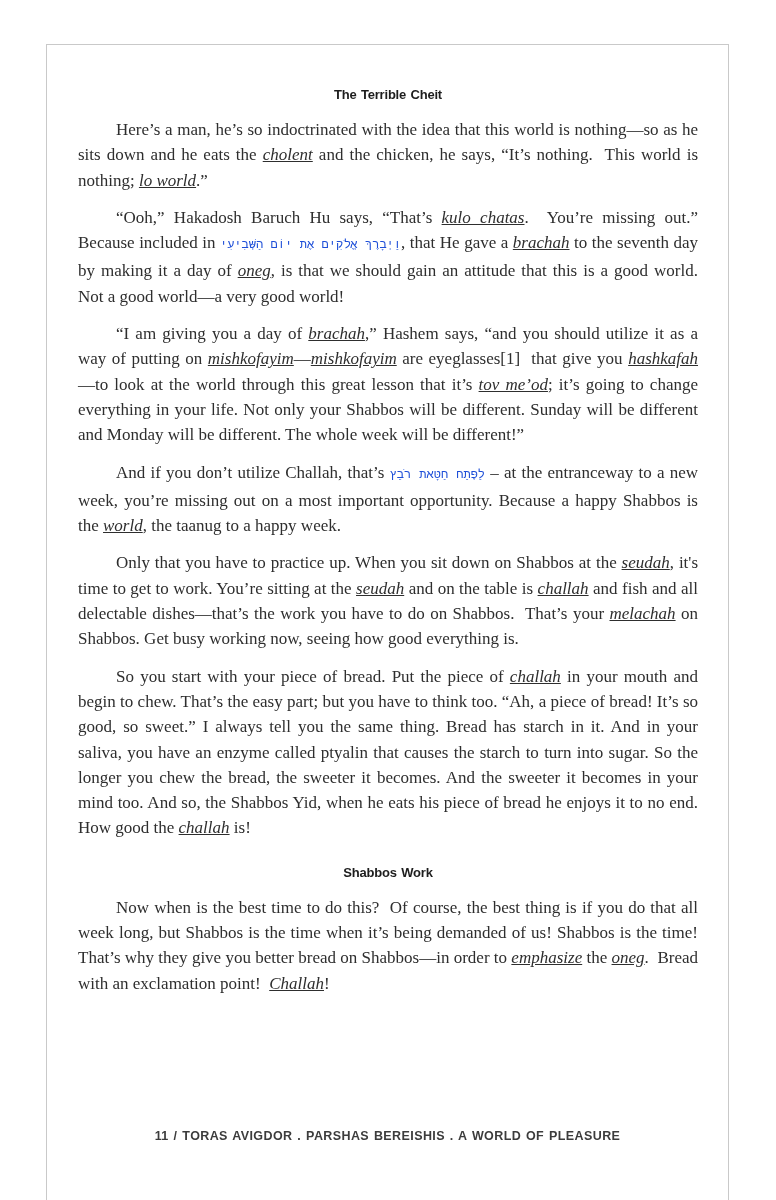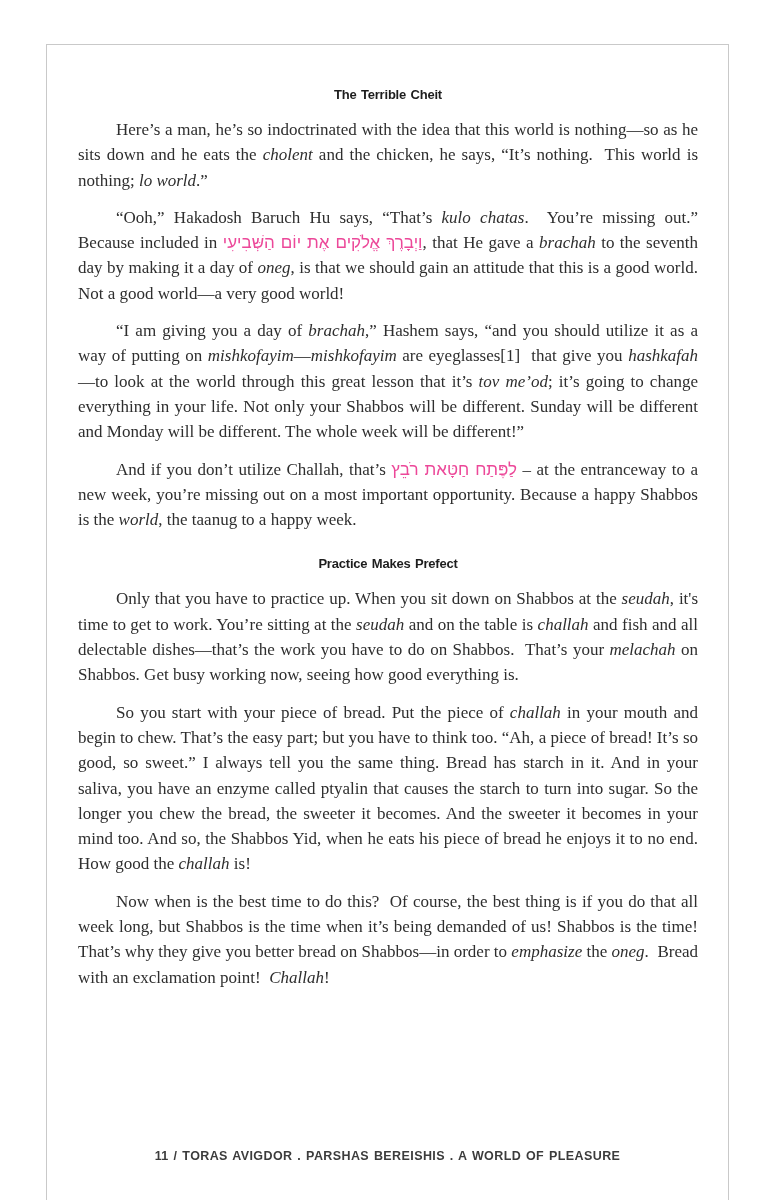--- a/index.html
+++ b/index.html
@@ -33,49 +33,48 @@
   .para {
     font-family:"Liberation Serif", serif;
     font-size:17px;
     line-height:25.3px;
     color:#2e2e2e;
     text-align:justify;
     text-indent:38px;
     white-space:pre-wrap;
     margin-bottom:12px;
   }
-  .it { font-style:italic; }
+  .it { font-style:italic;text-decoration:underline; }
   .he {
-    font-family:Liberation Sans, sans-serif;
-    font-size:17px;
-    color:#ec4899;
+    font-family:Liberation Mono, monospace;
+    font-size:12px;
+    color:#1d4ed8;
   }
   .footer {
     position:absolute;
     left:0; right:0;
     top:1084px;
     text-align:center;
     font-family:"Liberation Sans", sans-serif;
     font-weight:700;
     font-size:12.5px;
     letter-spacing:0.4px;
     word-spacing:1px;
     color:#3c3c3c;
-    margin-top:20px;
   }
 </style>
 </head>
 <body>
 
 <div class="page">
   <div class="content">
       <h2 class="heading">The Terrible Cheit</h2>
       <p class="para"><span>Here’s a man, he’s so indoctrinated with the idea that this world is nothing—so as he sits down and he eats the </span><span class="it">cholent</span><span> and the chicken, he says, “It’s nothing.  This world is nothing; </span><span class="it">lo world</span><span>.”</span></p>
       <p class="para"><span>“Ooh,” Hakadosh Baruch Hu says, “That’s </span><span class="it">kulo chatas</span><span>.  You’re missing out.” Because included in </span><span class="he" dir="rtl">וַיְבָרֶךְ אֱלֹקִים אֶת יוֹם הַשְּׁבִיעִי</span><span>, that He gave a </span><span class="it">brachah</span><span> to the seventh day by making it a day of </span><span class="it">oneg</span><span>, is that we should gain an attitude that this is a good world.  Not a good world—a very good world!</span></p>
       <p class="para"><span>“I am giving you a day of </span><span class="it">brachah</span><span>,” Hashem says, “and you should utilize it as a way of putting on </span><span class="it">mishkofayim</span><span>—</span><span class="it">mishkofayim</span><span> are eyeglasses[1]  that give you </span><span class="it">hashkafah</span><span>—to look at the world through this great lesson that it’s </span><span class="it">tov me’od</span><span>; it’s going to change everything in your life. Not only your Shabbos will be different. Sunday will be different and Monday will be different. The whole week will be different!”</span></p>
       <p class="para"><span>And if you don’t utilize Challah, that’s </span><span class="he" dir="rtl">לַפֶּתַח חַטָּאת רֹבֵץ</span><span> – at the entranceway to a new week, you’re missing out on a most important opportunity. Because a happy Shabbos is the </span><span class="it">world</span><span>, the taanug to a happy week.</span></p>
-      <h2 class="heading">Practice Makes Prefect</h2>
       <p class="para"><span>Only that you have to practice up. When you sit down on Shabbos at the </span><span class="it">seudah</span><span>, it's time to get to work. You’re sitting at the </span><span class="it">seudah</span><span> and on the table is </span><span class="it">challah</span><span> and fish and all delectable dishes—that’s the work you have to do on Shabbos.  That’s your </span><span class="it">melachah</span><span> on Shabbos. Get busy working now, seeing how good everything is.</span></p>
       <p class="para"><span>So you start with your piece of bread. Put the piece of </span><span class="it">challah</span><span> in your mouth and begin to chew. That’s the easy part; but you have to think too. “Ah, a piece of bread! It’s so good, so sweet.” I always tell you the same thing. Bread has starch in it. And in your saliva, you have an enzyme called ptyalin that causes the starch to turn into sugar. So the longer you chew the bread, the sweeter it becomes. And the sweeter it becomes in your mind too. And so, the Shabbos Yid, when he eats his piece of bread he enjoys it to no end. How good the </span><span class="it">challah</span><span> is!</span></p>
+      <h2 class="heading">Shabbos Work</h2>
       <p class="para"><span>Now when is the best time to do this?  Of course, the best thing is if you do that all week long, but Shabbos is the time when it’s being demanded of us! Shabbos is the time!  That’s why they give you better bread on Shabbos—in order to </span><span class="it">emphasize</span><span> the </span><span class="it">oneg</span><span>.  Bread with an exclamation point!  </span><span class="it">Challah</span><span>!</span></p>
     </div>
   <div class="footer">11 / TORAS AVIGDOR . PARSHAS BEREISHIS . A WORLD OF PLEASURE</div>
 </div>
 
 </body></html>

